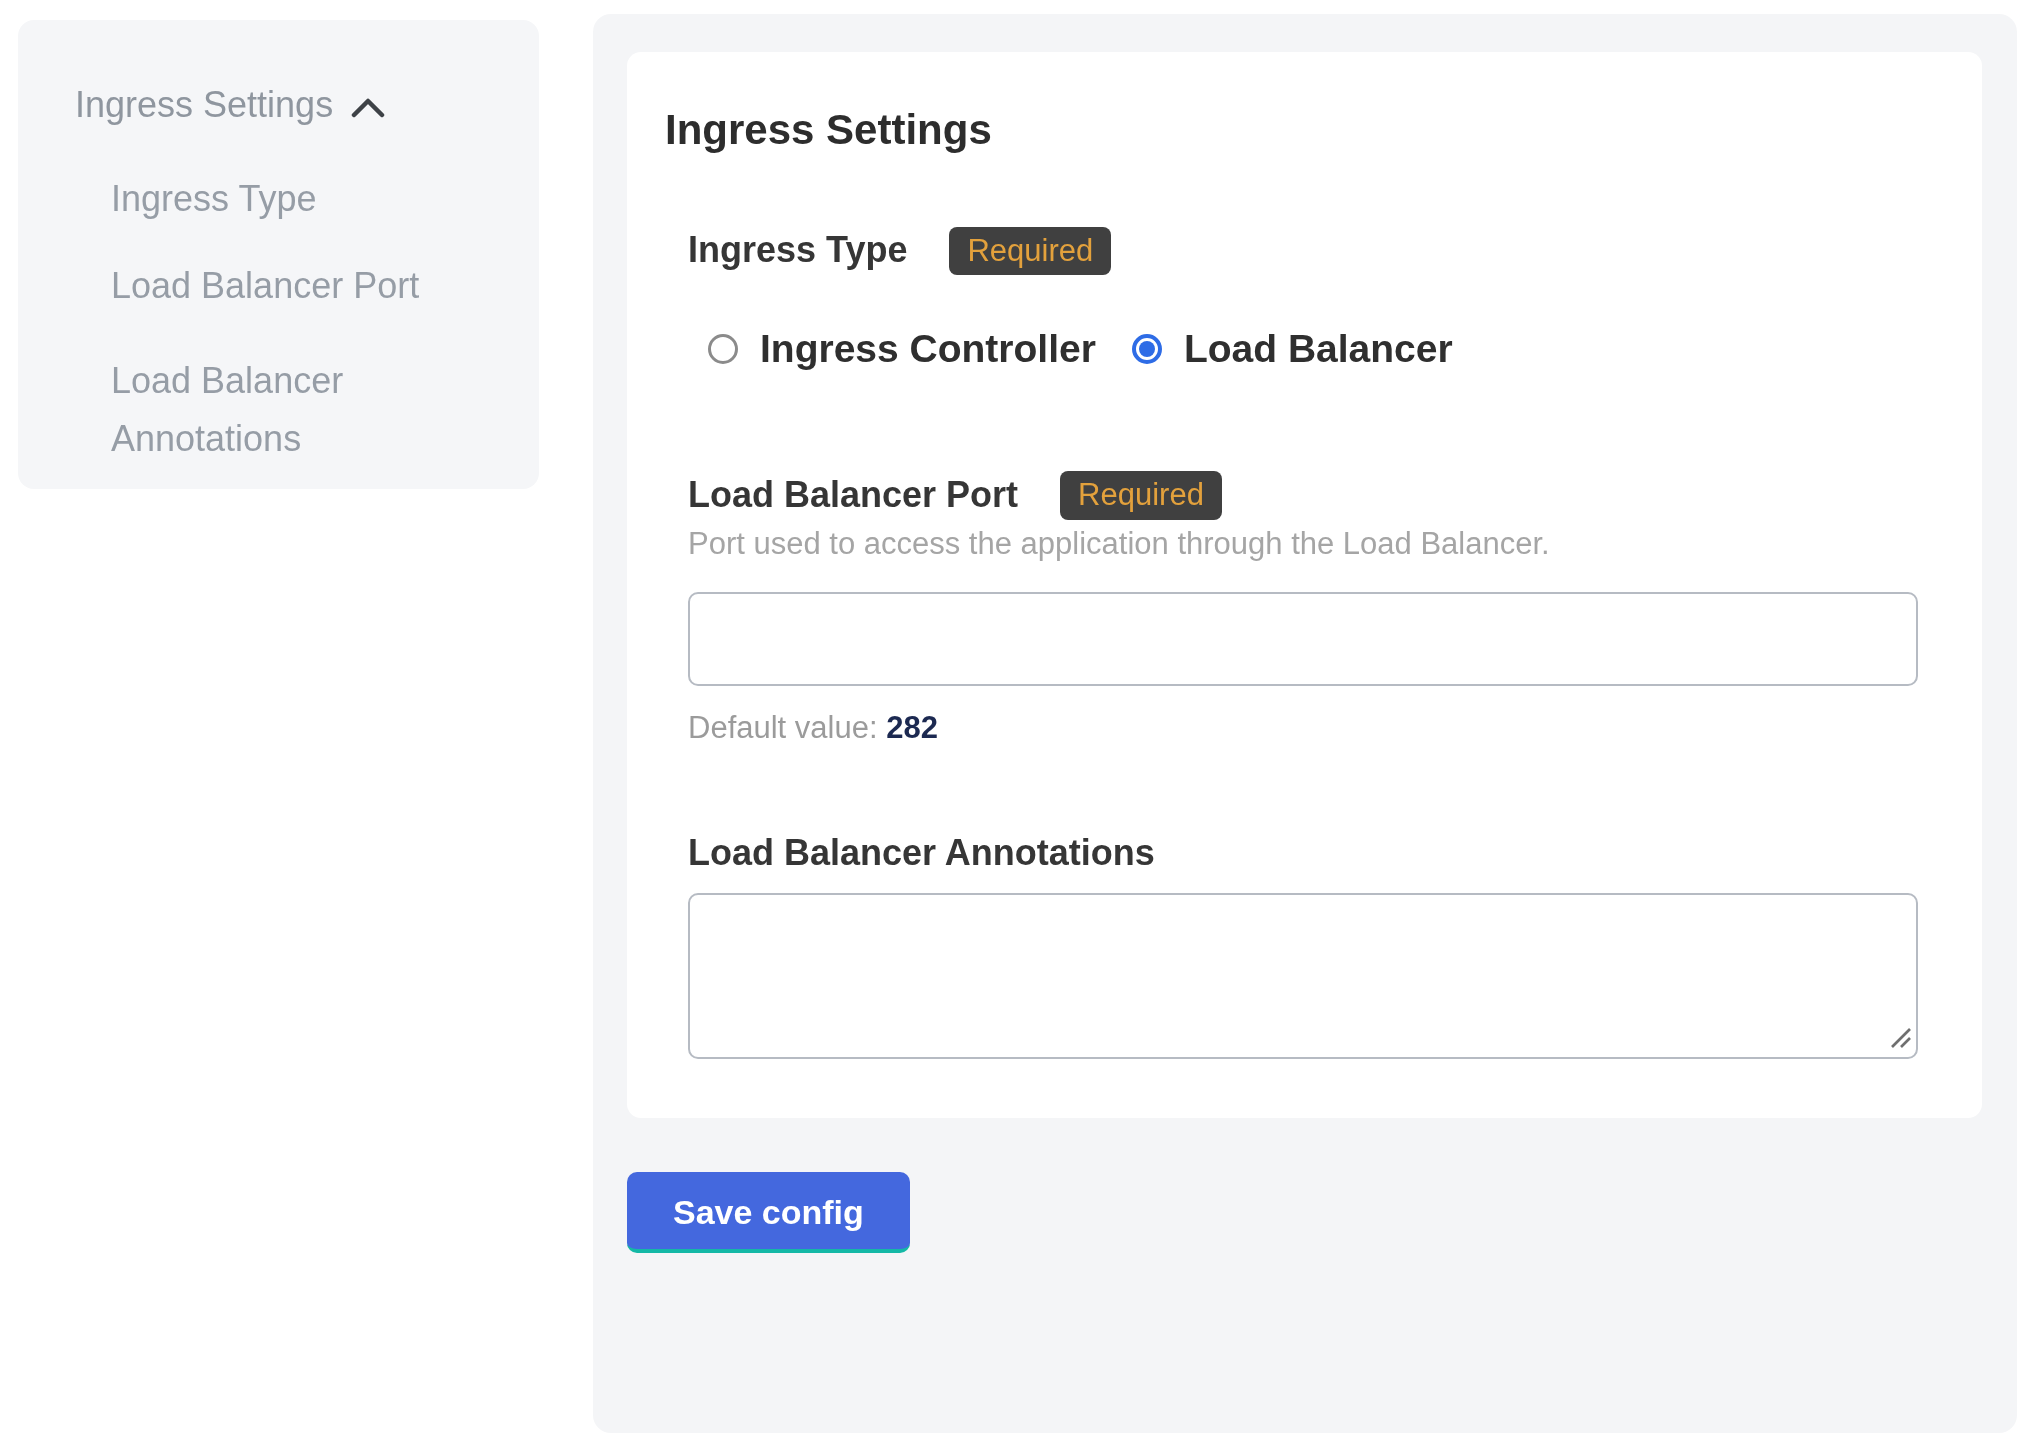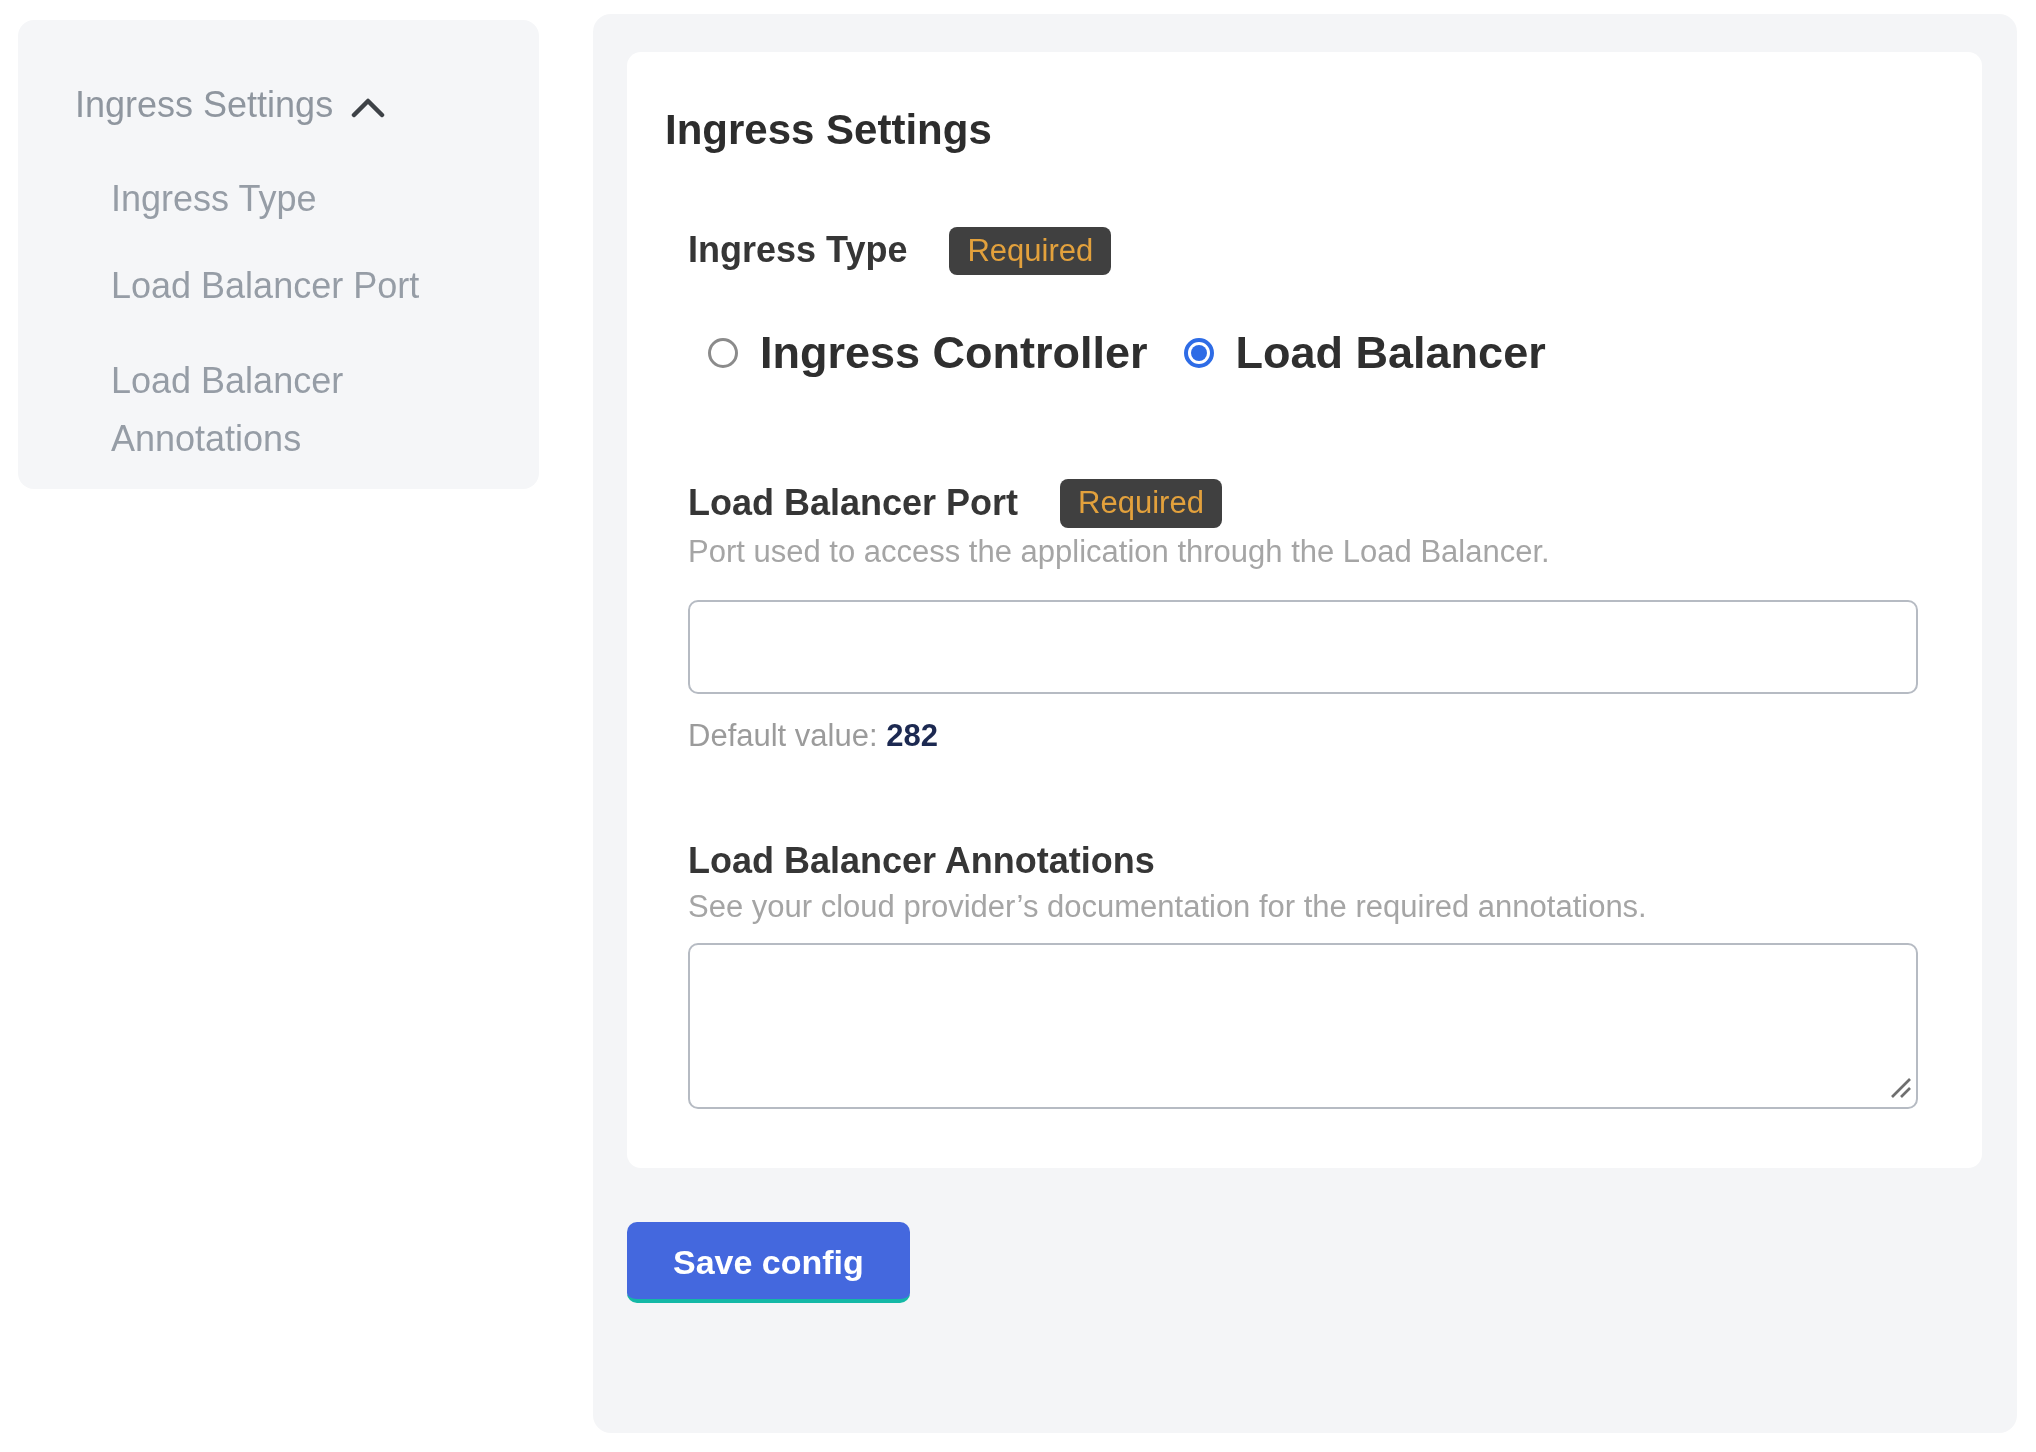--- a/index.html
+++ b/index.html
@@ -42,21 +42,21 @@
   
   .radio-row { margin-top:52px; display:flex; align-items:center; }
   .radio-opt { display:flex; align-items:center; gap:22px; cursor:pointer; }
   .radio-opt.first { margin-left:20px; }
   .radio-opt.second { margin-left:36px; }
   .radio { width:30px; height:30px; border-radius:50%; background:#fff; flex:none; }
   .radio.unchecked { border:3px solid #8b8b8b; }
   .radio.checked { border:4px solid #2e6ce6; position:relative; }
   .radio.checked::after { content:""; position:absolute; inset:3px; border-radius:50%;
     background:#2e6ce6; }
-  .radio-label { font-size:45px; font-weight:600; color:#2f2f2f; }
+  .radio-label { font-size:39px; font-weight:600; color:#2f2f2f; }
 
   
   .text-input { display:block; margin-top:28px; width:100%; height:94px;
     border:2px solid #b6bbc3; border-radius:10px; background:#fff;
     font-size:32px; color:#333; padding:0 24px; outline:none; }
   .default-row { margin-top:24px; font-size:31px; color:#9b9b9b; }
   .default-val { color:#1c2951; font-weight:600; }
 
   .ta-wrap { position:relative; margin-top:16px; }
   .textarea { display:block; width:100%; height:166px; resize:none;
@@ -122,21 +122,20 @@
       <div class="default-row">
         <span>Default value:</span>
         <span class="default-val">282</span>
       </div>
     </div>
 
     <div class="section s3">
       <div class="head-row">
         <span class="sec-label">Load Balancer Annotations</span>
       </div>
-      <div class="sec-desc">See your cloud provider’s documentation for the required annotations.</div>
 
       <div class="ta-wrap">
         <textarea class="textarea" style=""></textarea>
         <span class="grip">
           <svg width="26" height="26" viewBox="0 0 26 26">
             <line x1="6" y1="24" x2="24" y2="6" stroke="#6f6f6f" stroke-width="2.6"></line>
             <line x1="15" y1="24" x2="24" y2="15" stroke="#6f6f6f" stroke-width="2.6"></line>
           </svg>
         </span>
       </div>

